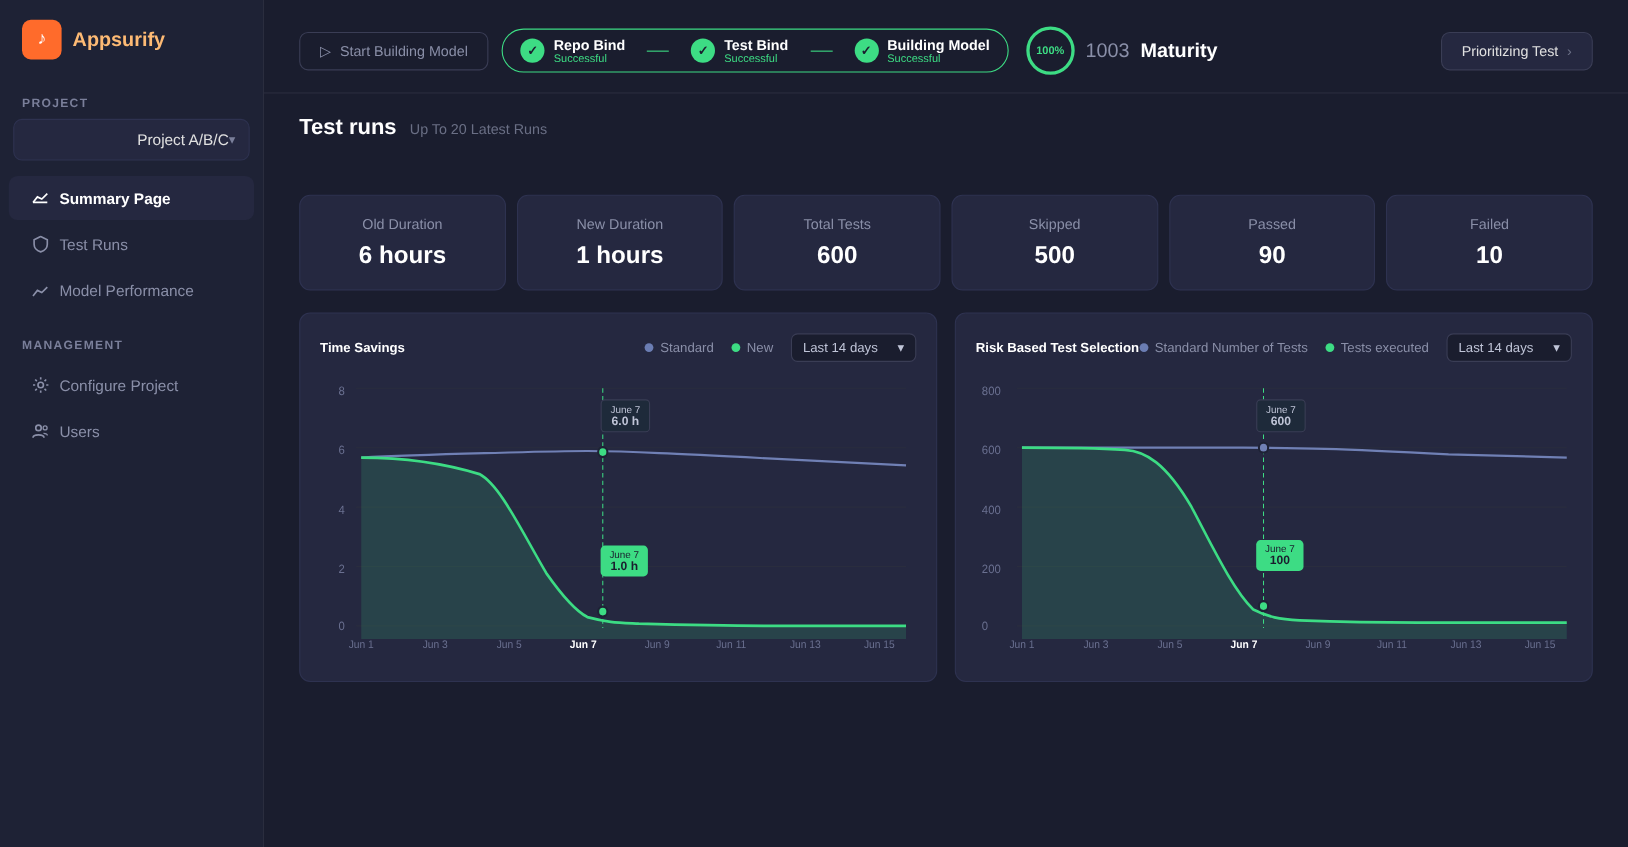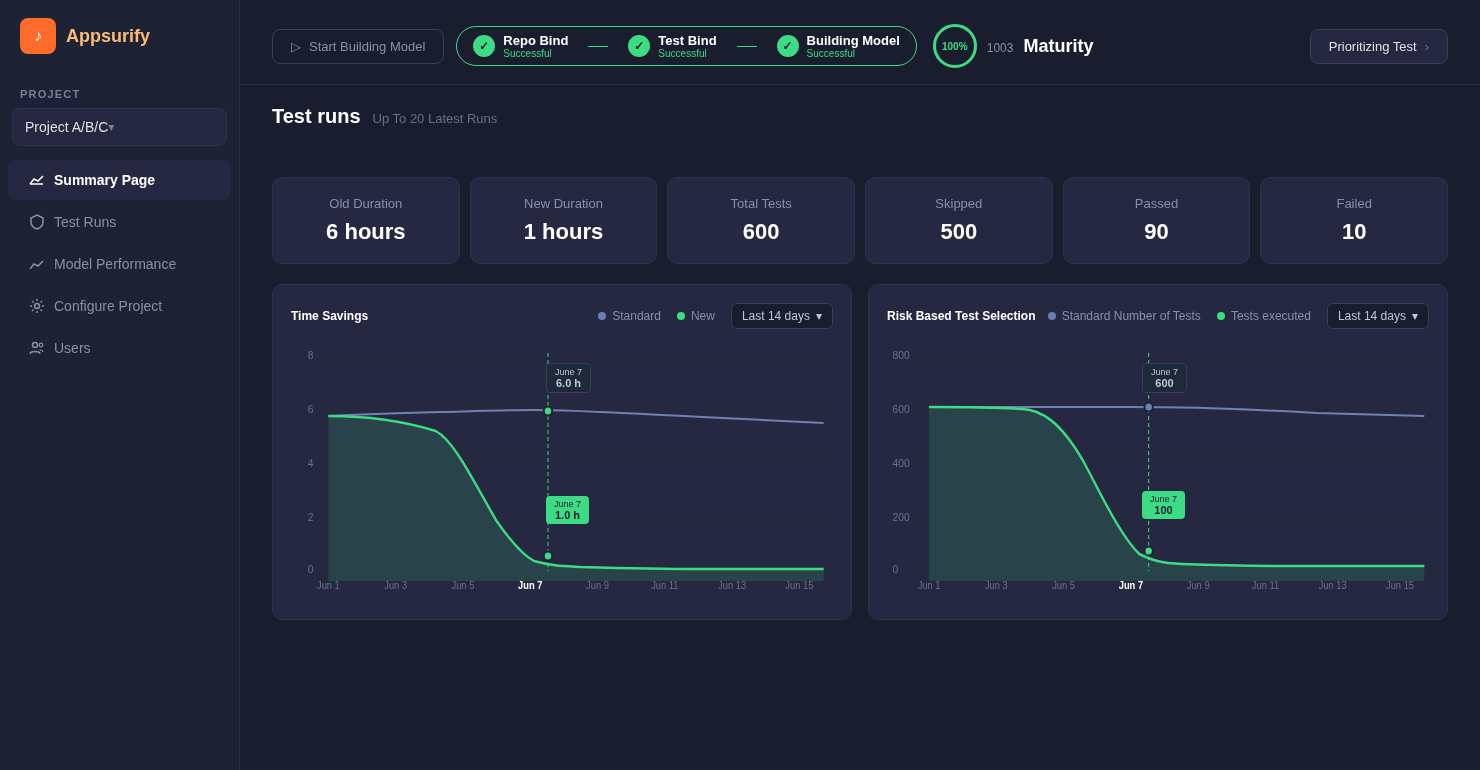--- a/index.html
+++ b/index.html
@@ -54,21 +54,21 @@
       font-size: 11px;
       font-weight: 600;
       color: #7a7f9a;
       letter-spacing: 1.2px;
       padding: 16px 20px 8px;
     }
 
     .project-selector {
       display: flex;
       align-items: center;
-      justify-content: flex-start;
+      justify-content: flex-end;
       margin: 0 12px;
       padding: 10px 12px;
       background: #252840;
       border-radius: 8px;
       cursor: pointer;
       border: 1px solid #2e3250;
     }
 
     .project-name {
       color: #e0e0e0;
@@ -214,21 +214,21 @@
       background: transparent;
     }
 
     .maturity-label {
       font-size: 18px;
       font-weight: 600;
       color: #ffffff;
     }
 
     .maturity-number {
-      font-size: 12px;
+      font-size: 18px;
       color: #8a8fa8;
       margin-right: 4px;
     }
 
     .prioritizing-btn {
       margin-left: auto;
       display: flex;
       align-items: center;
       gap: 8px;
       padding: 9px 18px;
@@ -343,21 +343,21 @@
       height: 8px;
       border-radius: 50%;
     }
 
     .legend-dot.standard { background: #6b7db3; }
     .legend-dot.new { background: #3ddc84; }
 
     .date-selector {
       display: flex;
       align-items: center;
-      gap: 6px;
+      gap: 18px;
       background: #1a1d2e;
       border: 1px solid #3a3d55;
       border-radius: 6px;
       padding: 5px 10px;
       font-size: 12px;
       color: #c0c5d8;
       cursor: pointer;
     }
 
     .chart-svg-container {
@@ -425,20 +425,21 @@
     </div>
     <div class="nav-item">
       <span class="nav-icon">
         <svg width="16" height="16" viewBox="0 0 16 16" fill="none">
           <polyline points="1,13 5,8 9,10 14,5" stroke="currentColor" stroke-width="1.5" fill="none"></polyline>
         </svg>
       </span>
       <span>Model Performance</span>
     </div>
 
+    <div class="sidebar-section-label" style="margin-top:8px;">MANAGEMENT</div>
 
     <div class="nav-item">
       <span class="nav-icon">
         <svg width="16" height="16" viewBox="0 0 16 16" fill="none">
           <circle cx="8" cy="8" r="2.5" stroke="currentColor" stroke-width="1.5" fill="none"></circle>
           <path d="M8 1 v2 M8 13 v2 M1 8 h2 M13 8 h2 M3 3 l1.5 1.5 M11.5 11.5 l1.5 1.5 M13 3 l-1.5 1.5 M4.5 11.5 L3 13" stroke="currentColor" stroke-width="1.5"></path>
         </svg>
       </span>
       <span>Configure Project</span>
     </div>

